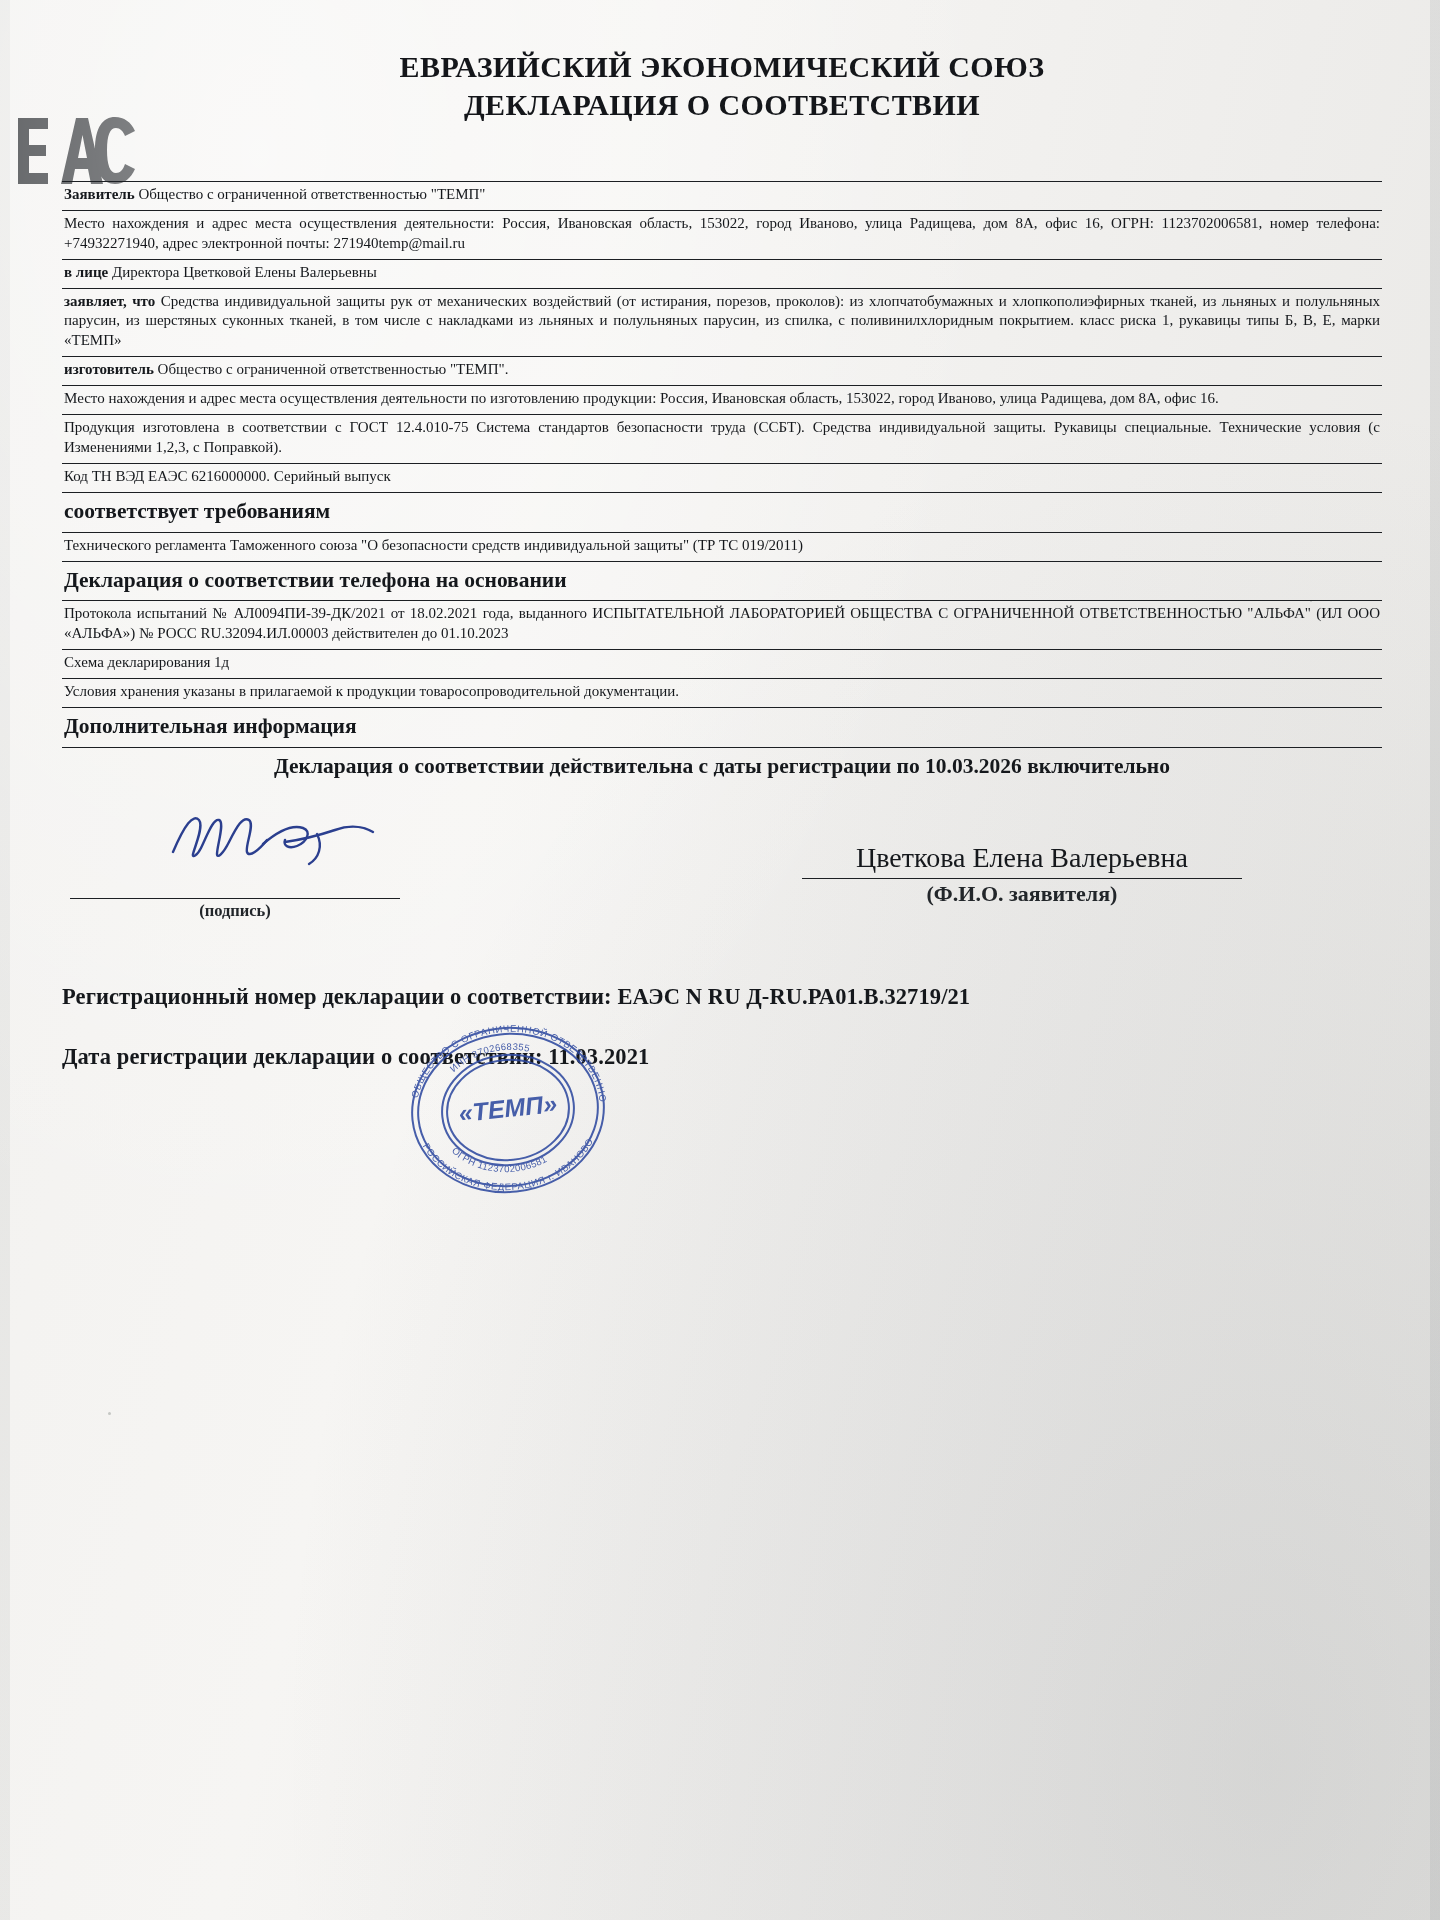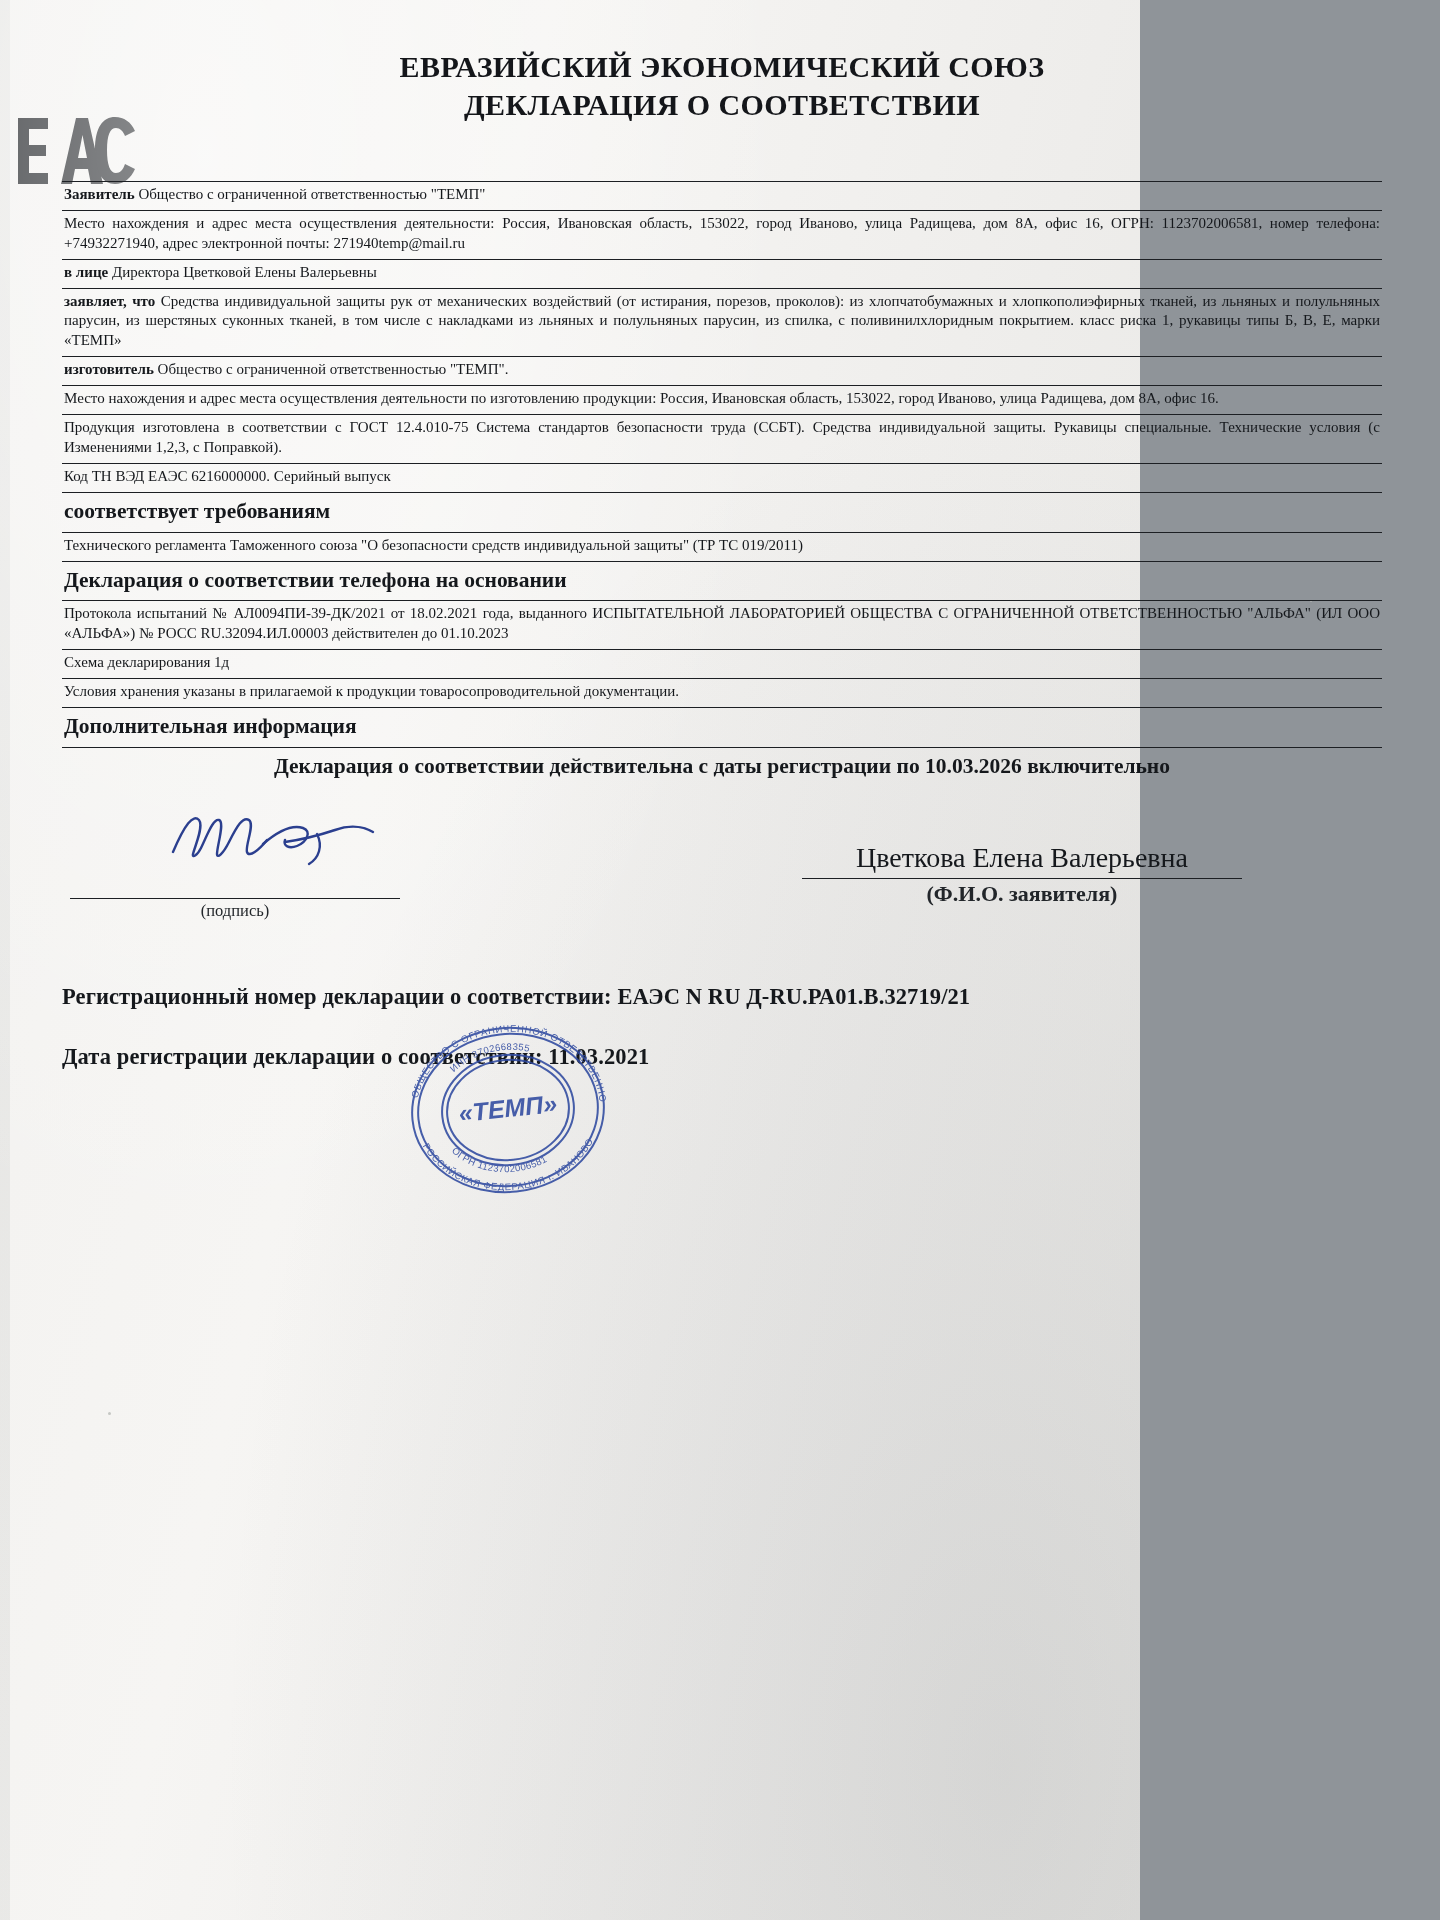--- a/index.html
+++ b/index.html
@@ -11,21 +11,21 @@
     width: 1440px;
     height: 1920px;
     overflow: hidden;
     font-family: "Liberation Serif", serif;
   }
 
   
   .sheet {
     position: absolute;
     left: 0; top: 0;
-    width: 1140px;
+    width: 1440px;
     height: 1920px;
     background: linear-gradient(103deg, #f2f1ef 0%, #f6f5f3 35%, #eeedeb 70%, #e8e7e4 100%);
   }
   .sheet::after {
     content: "";
     position: absolute;
     inset: 0;
     background:
       radial-gradient(ellipse at 18% 8%, rgba(255,255,255,0.55) 0%, rgba(255,255,255,0) 45%),
       radial-gradient(ellipse at 88% 92%, rgba(120,125,130,0.18) 0%, rgba(255,255,255,0) 55%),
@@ -96,20 +96,21 @@
     text-align: center;
   }
   .sig-line {
     border-bottom: 1.5px solid #1c1f23;
     height: 56px;
   }
   .sig-cap {
     font-size: 16.5px;
     margin-top: 2px;
     color: #22262a;
+    font-weight: bold;
   }
   .sig-right {
     position: absolute;
     left: 740px;
     top: 34px;
     width: 440px;
     text-align: center;
   }
   .sig-name {
     font-size: 28px;

